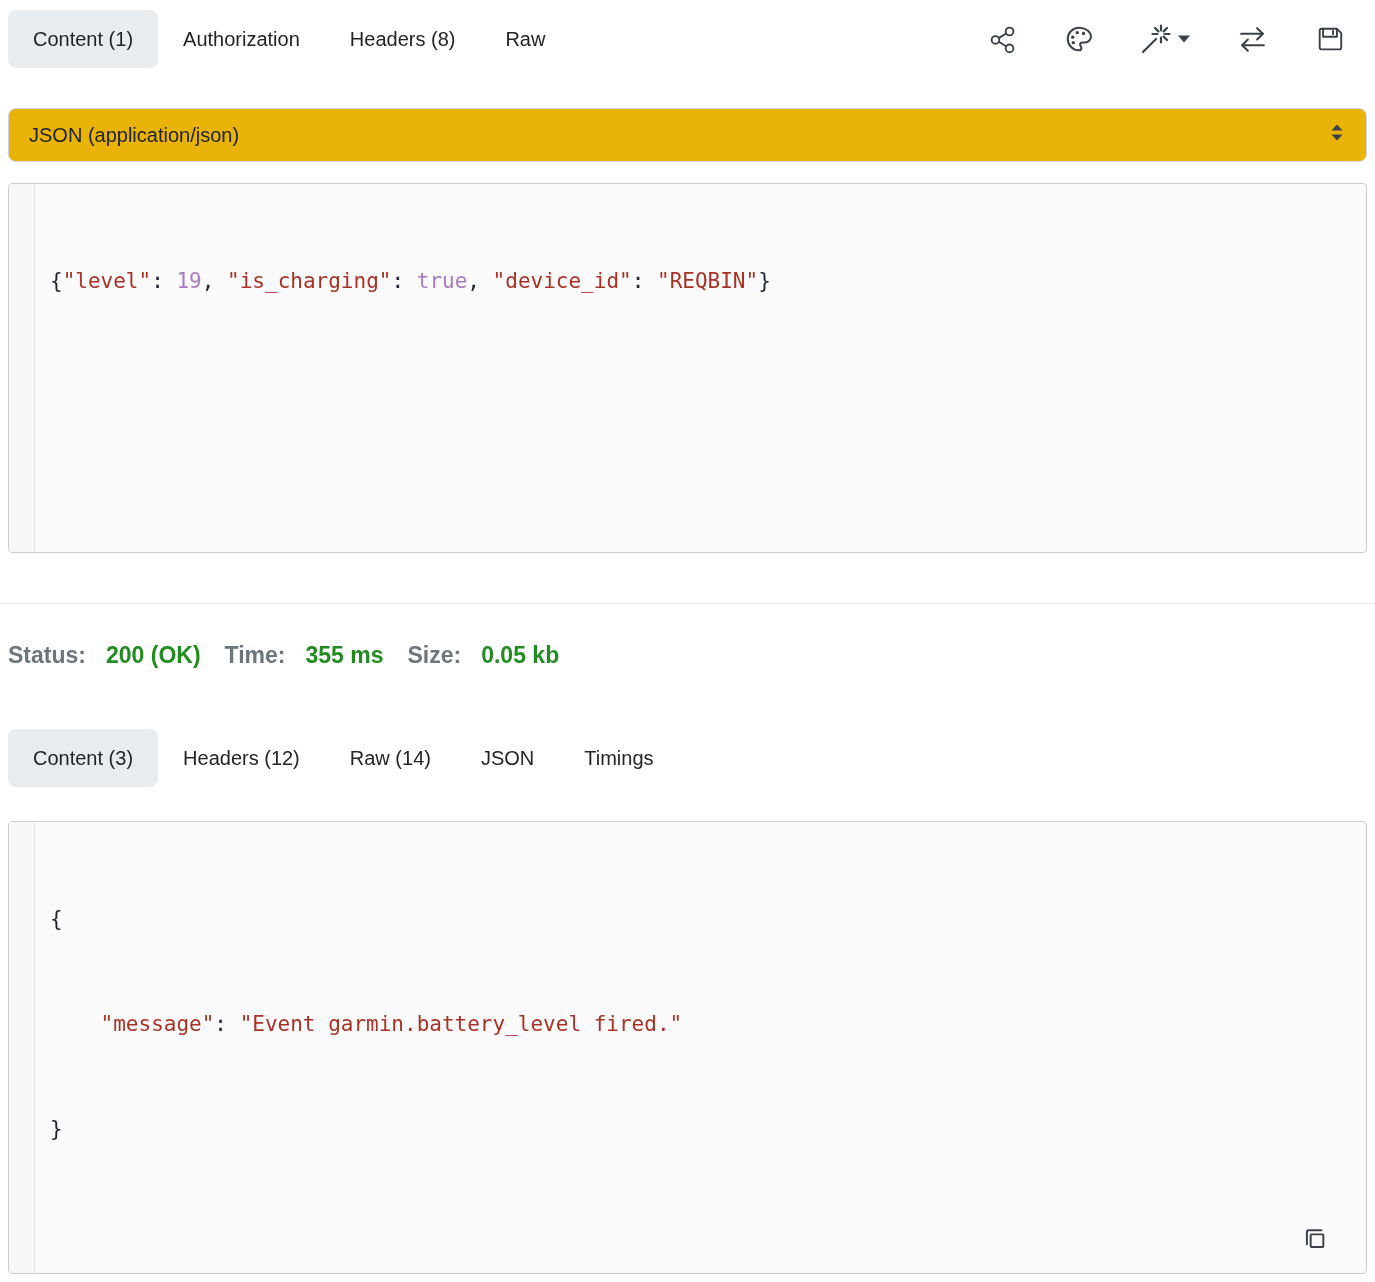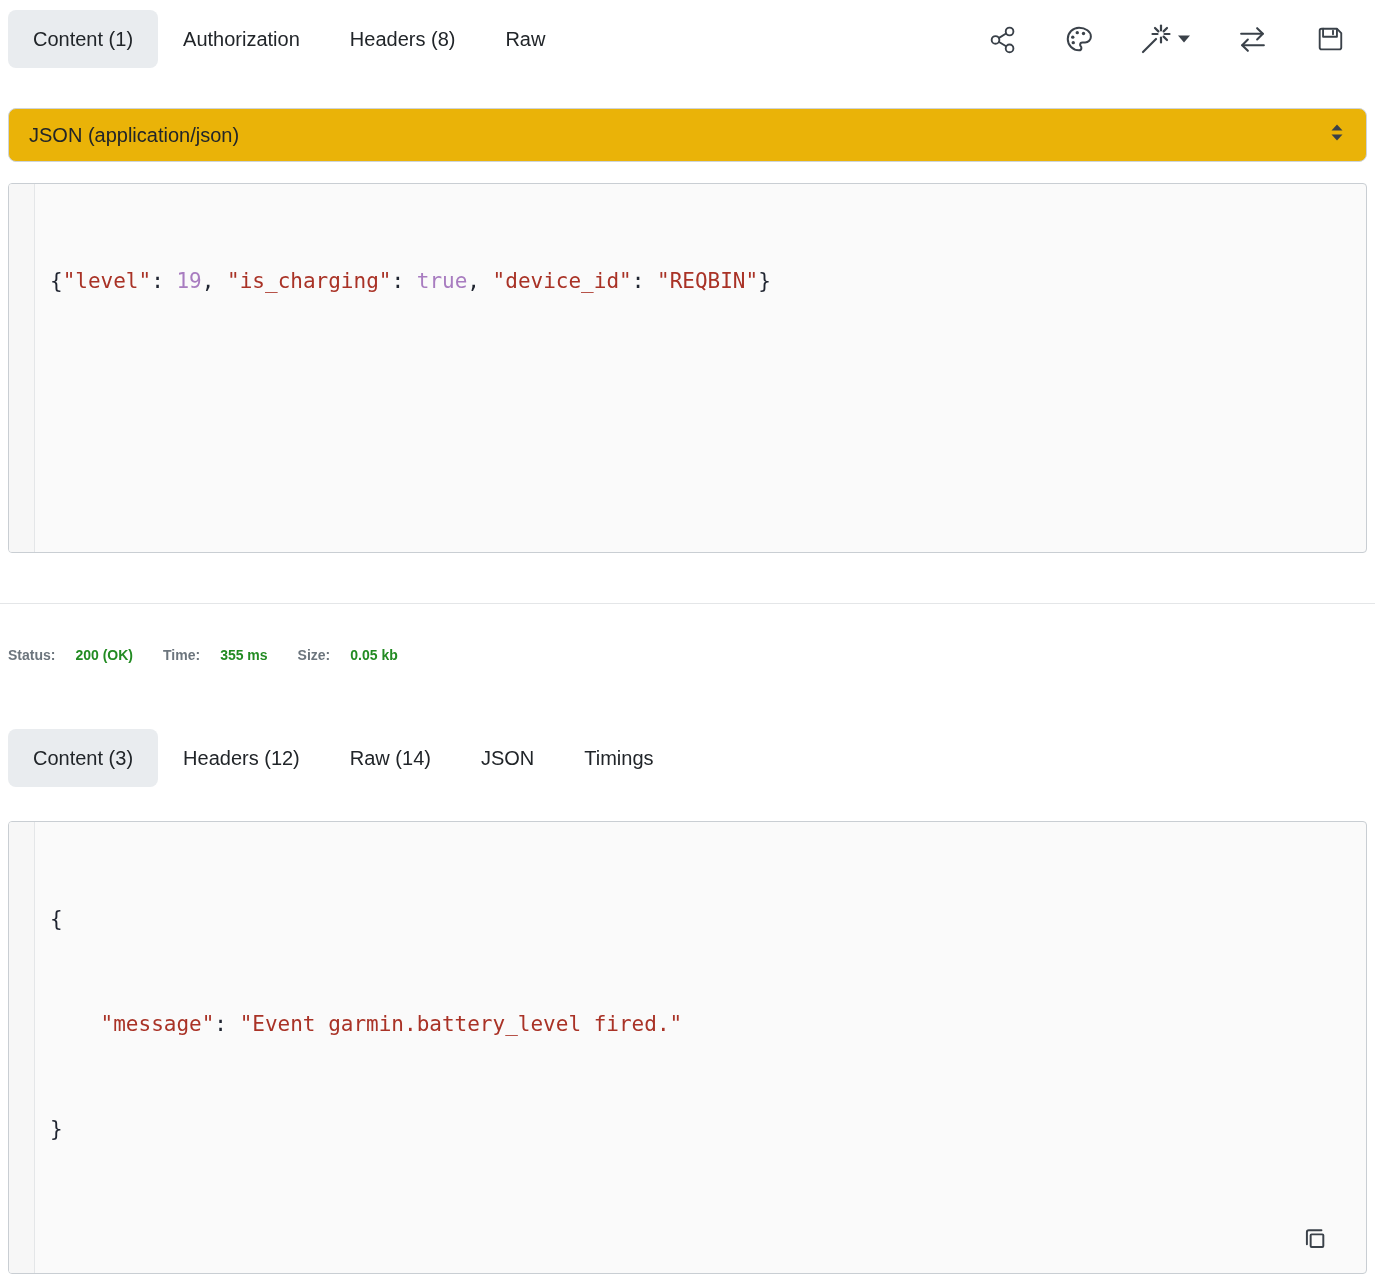--- a/index.html
+++ b/index.html
@@ -46,24 +46,24 @@
   .code-line.indented{padding-left:4ch;}
   .tok-punct{color:var(--punct);}
   .tok-str{color:var(--string);}
   .tok-num{color:var(--number);}
   .tok-bool{color:var(--number);}
 
   .copy-btn{position:absolute;right:38px;bottom:14px;cursor:pointer;}
 
   
   .divider{border:none;border-top:1px solid var(--divider);margin:50px 0 0;}
-  .statusbar{margin:36px 8px 0;display:flex;align-items:baseline;font-size:14px;line-height:31px;}
+  .statusbar{margin:36px 8px 0;display:flex;align-items:baseline;font-size:23px;line-height:31px;}
   .statusbar .lbl{color:var(--label-gray);font-weight:600;}
   .statusbar .val{color:var(--value-green);font-weight:700;margin-left:20px;}
-  .statusbar .group-gap{margin-left:30px;}
+  .statusbar .group-gap{margin-left:24px;}
 </style>
 </head>
 <body>
 
 <div class="tabbar">
   <div class="tab active">Content (1)</div>
   <div class="tab">Authorization</div>
   <div class="tab">Headers (8)</div>
   <div class="tab">Raw</div>
 

